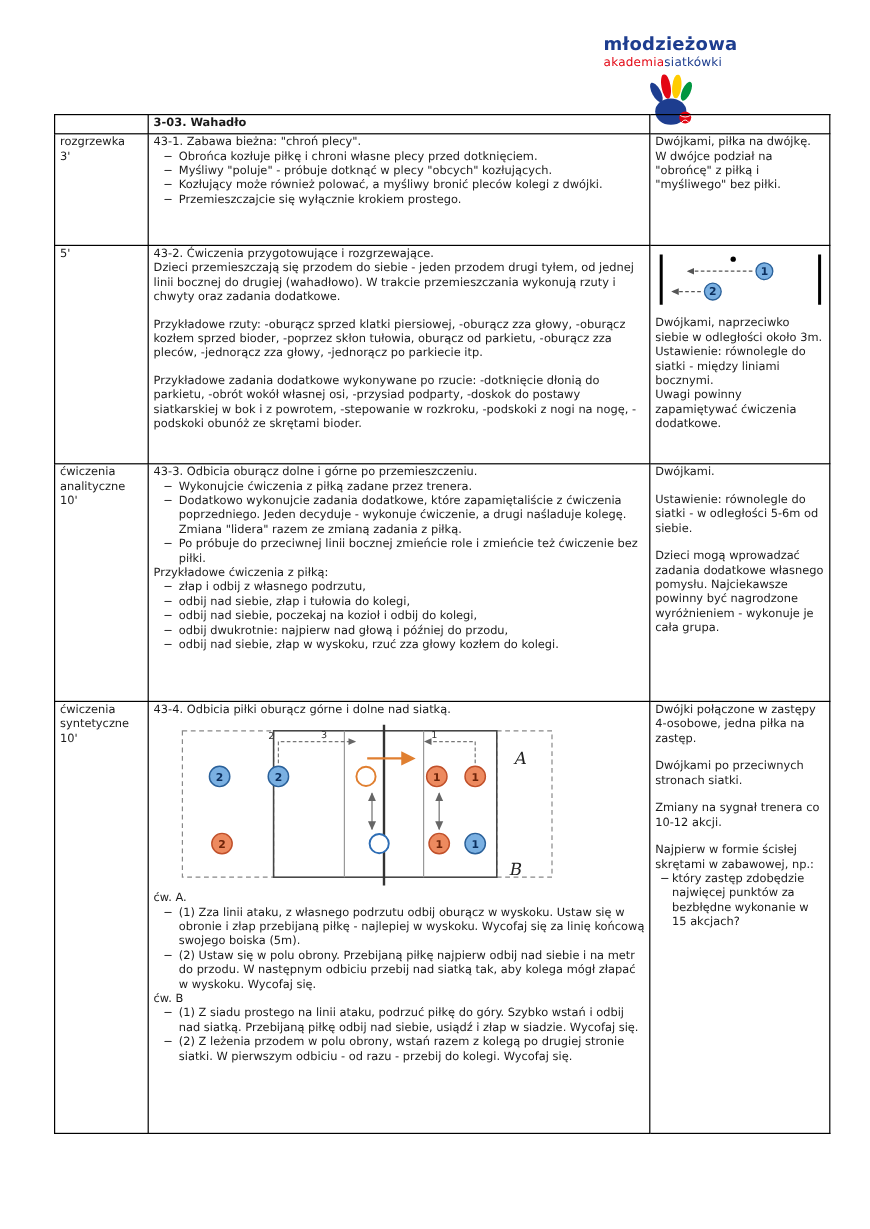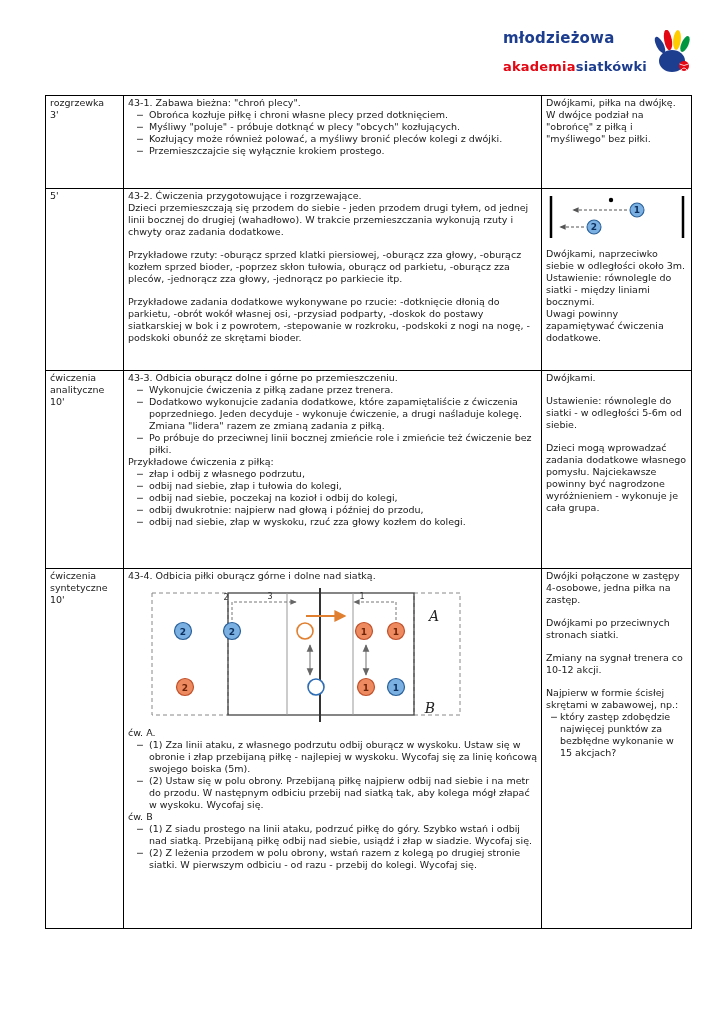--- a/index.html
+++ b/index.html
@@ -5,24 +5,24 @@
   * { margin:0; padding:0; box-sizing:border-box; }
   html,body { background:#fff; }
   body {
     width:725px; height:1024px;
     font-family:"DejaVu Sans","Liberation Sans",sans-serif;
     color:#1a1a1a;
   }
   .page { position:relative; width:725px; height:1024px; background:#fff; overflow:hidden; }
 
   
-  .logo { position:absolute; top:30px; left:503px; display:flex; align-items:center; gap:4px; }
+  .logo { position:absolute; top:30px; left:503px; display:flex; align-items:center; gap:4px;flex-direction:column; }
   .logo-text { line-height:1; }
   .logo-line1 { font-size:15px; font-weight:bold; color:#1d3d8f; letter-spacing:.2px; }
-  .logo-line2 { font-size:13px; font-weight:bold; margin-top:14px; letter-spacing:.2px; }
+  .logo-line2 { font-size:10px; font-weight:normal; margin-top:3px; letter-spacing:.2px; }
   .logo-line2 .red  { color:#e30613; }
   .logo-line2 .blue { color:#1d3d8f; }
 
   
   .doc-table {
     position:absolute; left:45px; top:95px;
     width:646px; border-collapse:collapse; table-layout:fixed;
     font-size:9.5px; line-height:1.26; color:#1a1a1a;
   }
   .doc-table td { border:1px solid #000; vertical-align:top; padding:1px 4px 2px 4px; overflow:hidden; }
@@ -72,20 +72,25 @@
   </div>
 
   <table class="doc-table">
     <colgroup>
         <col style="width:78px">
         <col style="width:418px">
         <col style="width:150px">
       </colgroup>
 
     <tbody>
+        <tr class="title-row">
+      <td></td>
+      <td class="title-cell">3-03. Wahadło</td>
+      <td></td>
+    </tr>
 
 
     <tr class="r1">
       <td class="tok">rozgrzewka
 3'</td>
       <td class="content">
         <div class="blocks">
               <div class="blk-p">43-1. Zabawa bieżna: "chroń plecy".</div>
               <div class="blk-li">
                 <span class="dash">−</span>

